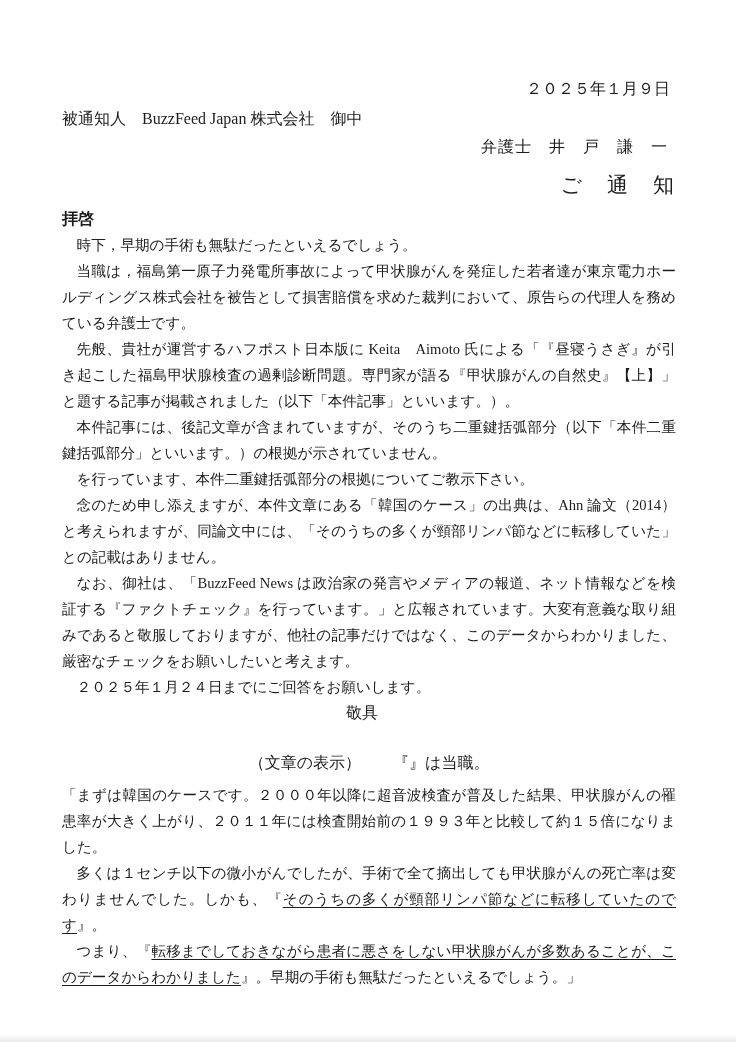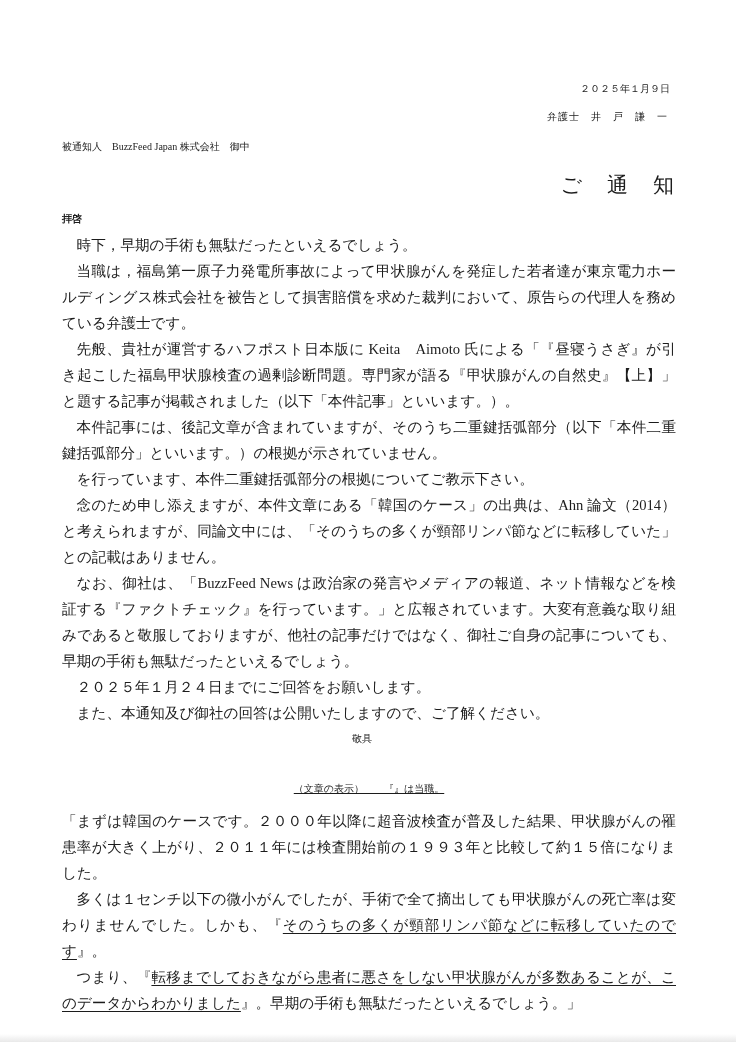--- a/index.html
+++ b/index.html
@@ -13,21 +13,21 @@
   }
   .page {
     box-sizing: border-box;
     width: 736px;
     height: 1042px;
     padding: 76px 60px 20px 62px;
     background: #ffffff;
     position: relative;
   }
   .line {
-    font-size: 10px;
+    font-size: 16px;
     line-height: 26px;
     white-space: pre-wrap;
   }
   .right   { text-align: center; }
   .center  { text-align: center; }
   .date-line   { text-align: right; padding-right: 6px; }
   .recipient-line { margin-top: 4px; }
   .sender-line { text-align: right; padding-right: 8px; margin-top: 2px; letter-spacing: 1px; }
   .letter-title {
     text-align: right;
@@ -38,50 +38,49 @@
   }
   .salutation { margin-top: 6px; font-weight: bold; }
   .body-paras p, .quote-paras p {
     margin: 0;
     font-size: 14.6px;
     line-height: 26px;
     text-align: justify;
   }
   .body-paras p.indent, .quote-paras p.indent { text-indent: 1em; }
   .closing { padding-right: 14px; }
-  .notation { margin-top: 24px; text-decoration: underline; }
+  .notation { margin-top: 24px; }
   .quote-paras { margin-top: 6px; }
   .u { text-decoration: underline; text-underline-offset: 3px; }
   .page-bottom-edge {
     position: absolute;
     left: 0; right: 0; bottom: 0;
     height: 8px;
     background: linear-gradient(to bottom, #ffffff, #e9e9e9);
   }
 </style>
 </head>
 <body>
 
 <div class="page">
   <div class="line date-line">２０２５年１月９日</div>
+  <div class="line recipient-line">被通知人　BuzzFeed Japan 株式会社　御中</div>
   <div class="line sender-line">弁護士　井　戸　謙　一</div>
-  <div class="line recipient-line">被通知人　BuzzFeed Japan 株式会社　御中</div>
   <div class="letter-title">ご　通　知</div>
   <div class="line salutation">拝啓</div>
 
   <div class="body-paras">
       <p class="indent"><span>時下，早期の手術も無駄だったといえるでしょう。</span></p>
       <p class="indent"><span>当職は，福島第一原子力発電所事故によって甲状腺がんを発症した若者達が東京電力ホールディングス株式会社を被告として損害賠償を求めた裁判において、原告らの代理人を務めている弁護士です。</span></p>
       <p class="indent"><span>先般、貴社が運営するハフポスト日本版に Keita　Aimoto 氏による「『昼寝うさぎ』が引き起こした福島甲状腺検査の過剰診断問題。専門家が語る『甲状腺がんの自然史』【上】」と題する記事が掲載されました（以下「本件記事」といいます。）。</span></p>
       <p class="indent"><span>本件記事には、後記文章が含まれていますが、そのうち二重鍵括弧部分（以下「本件二重鍵括弧部分」といいます。）の根拠が示されていません。</span></p>
       <p class="indent"><span>を行っています、本件二重鍵括弧部分の根拠についてご教示下さい。</span></p>
       <p class="indent"><span>念のため申し添えますが、本件文章にある「韓国のケース」の出典は、Ahn 論文（2014）と考えられますが、同論文中には、「そのうちの多くが頸部リンパ節などに転移していた」との記載はありません。</span></p>
-      <p class="indent"><span>なお、御社は、「BuzzFeed News は政治家の発言やメディアの報道、ネット情報などを検証する『ファクトチェック』を行っています。」と広報されています。大変有意義な取り組みであると敬服しておりますが、他社の記事だけではなく、御社ご自身の記事についても、早期の手術も無駄だったといえるでしょう。</span></p>
+      <p class="indent"><span>なお、御社は、「BuzzFeed News は政治家の発言やメディアの報道、ネット情報などを検証する『ファクトチェック』を行っています。」と広報されています。大変有意義な取り組みであると敬服しておりますが、他社の記事だけではなく、このデータからわかりました、厳密なチェックをお願いしたいと考えます。</span></p>
       <p class="indent"><span>２０２５年１月２４日までにご回答をお願いします。</span></p>
-      <p class="indent"><span>また、本通知及び御社の回答は公開いたしますので、ご了解ください。</span></p>
     </div>
 
   <div class="line right closing">敬具</div>
   <div class="line center notation">（文章の表示）　　『』は当職。</div>
 
   <div class="quote-paras">
       <p><span>「まずは韓国のケースです。２０００年以降に超音波検査が普及した結果、甲状腺がんの罹患率が大きく上がり、２０１１年には検査開始前の１９９３年と比較して約１５倍になりました。</span></p>
       <p class="indent"><span>多くは１センチ以下の微小がんでしたが、手術で全て摘出しても甲状腺がんの死亡率は変わりませんでした。しかも、『</span><span class="u">そのうちの多くが頸部リンパ節などに転移していたのです</span><span>』。</span></p>
       <p class="indent"><span>つまり、『</span><span class="u">転移までしておきながら患者に悪さをしない甲状腺がんが多数あることが、このデータからわかりました</span><span>』。早期の手術も無駄だったといえるでしょう。」</span></p>
     </div>

